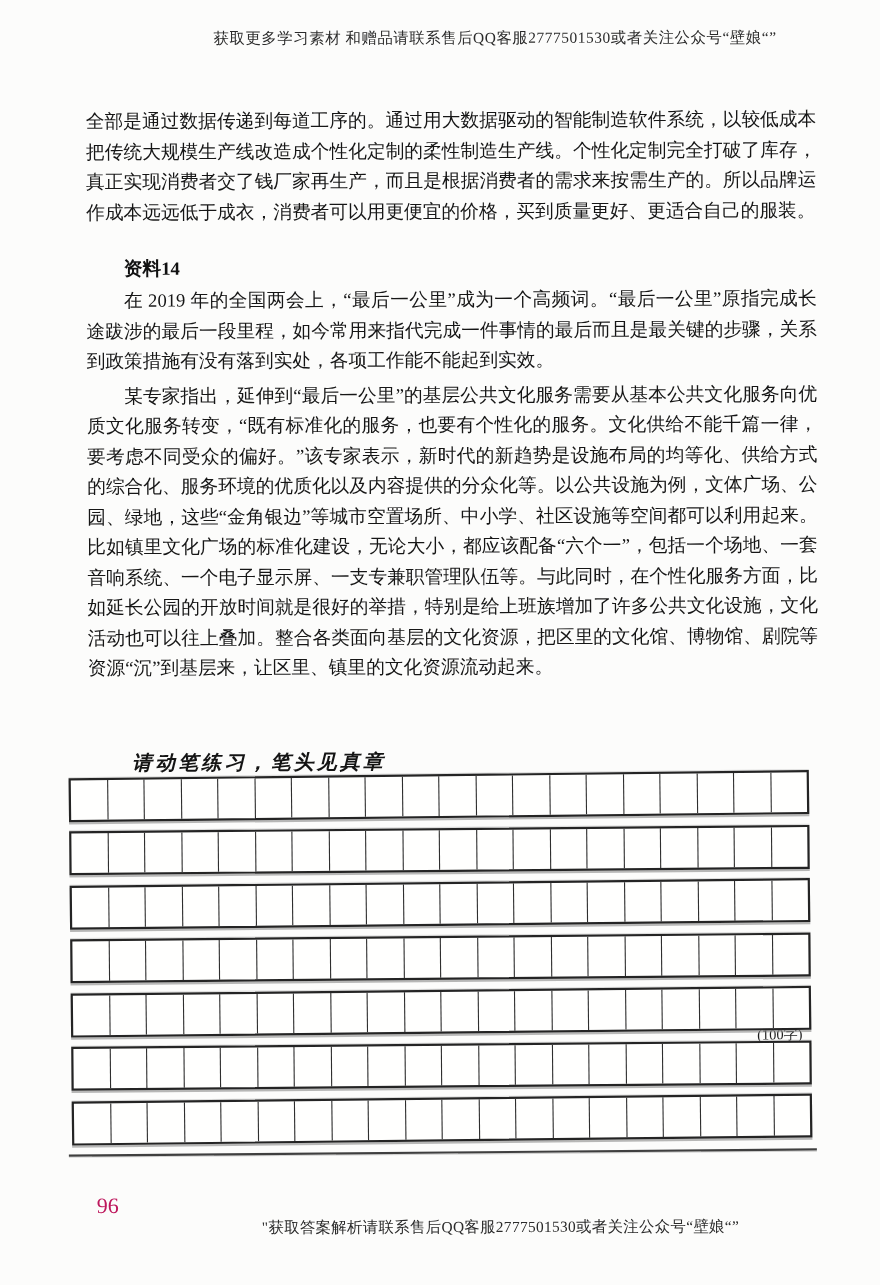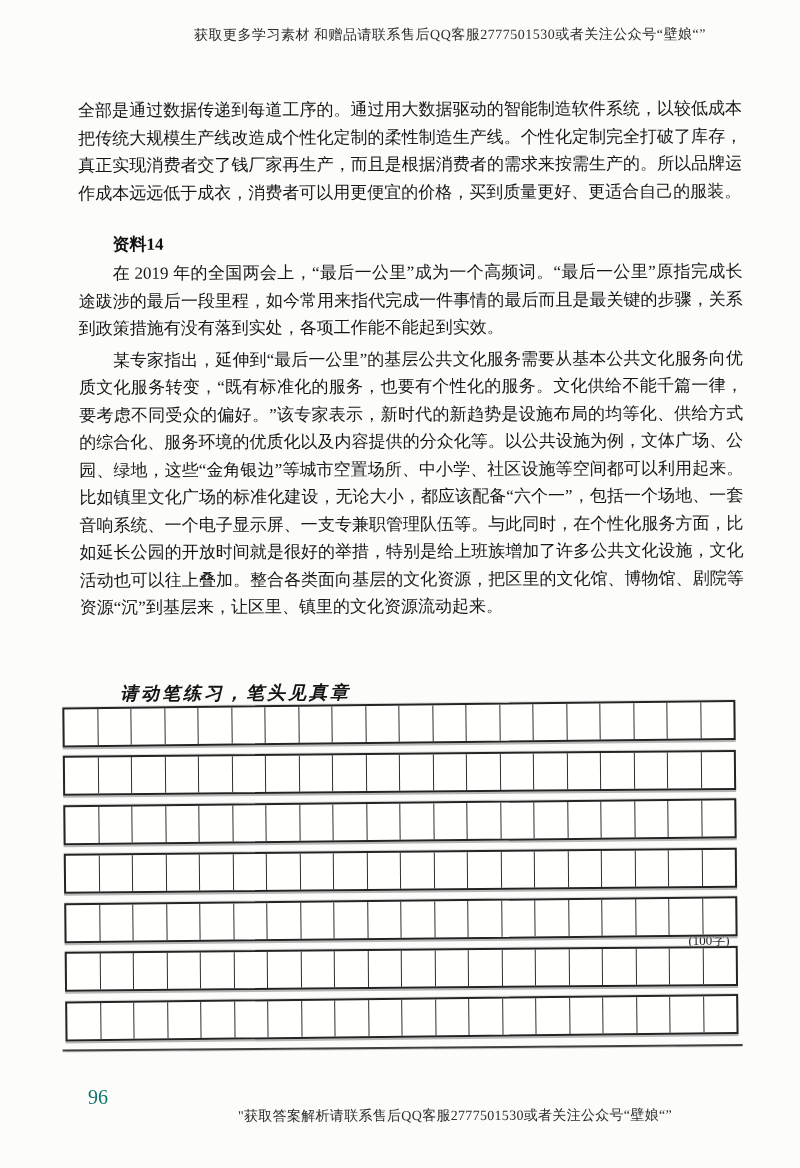--- a/index.html
+++ b/index.html
@@ -52,21 +52,21 @@
     height:15px;line-height:15px;margin:-13px 0 -2px 0;
     text-align:right;padding-right:8px;font-size:13px;color:#1c1c1c;
   }
   .end-line{
     height:0;border-top:2.4px solid #3f3f3f;margin-top:9px;
     width:101%;margin-left:-3px;transform:rotate(0.08deg);
     box-shadow:0 1px 0 rgba(150,150,150,.4);
   }
   .page-number{
     position:absolute;top:1086px;left:88px;
-    font-size:20px;color:#0f766e;
+    font-size:20px;color:#be185d;
   }
   .footer-note{
     position:absolute;top:1107px;left:110px;width:690px;
     text-align:center;font-size:14px;letter-spacing:.3px;color:#2b2b2b;
     transform:rotate(-0.15deg);
   }
 </style>
 </head>
 <body>
 

